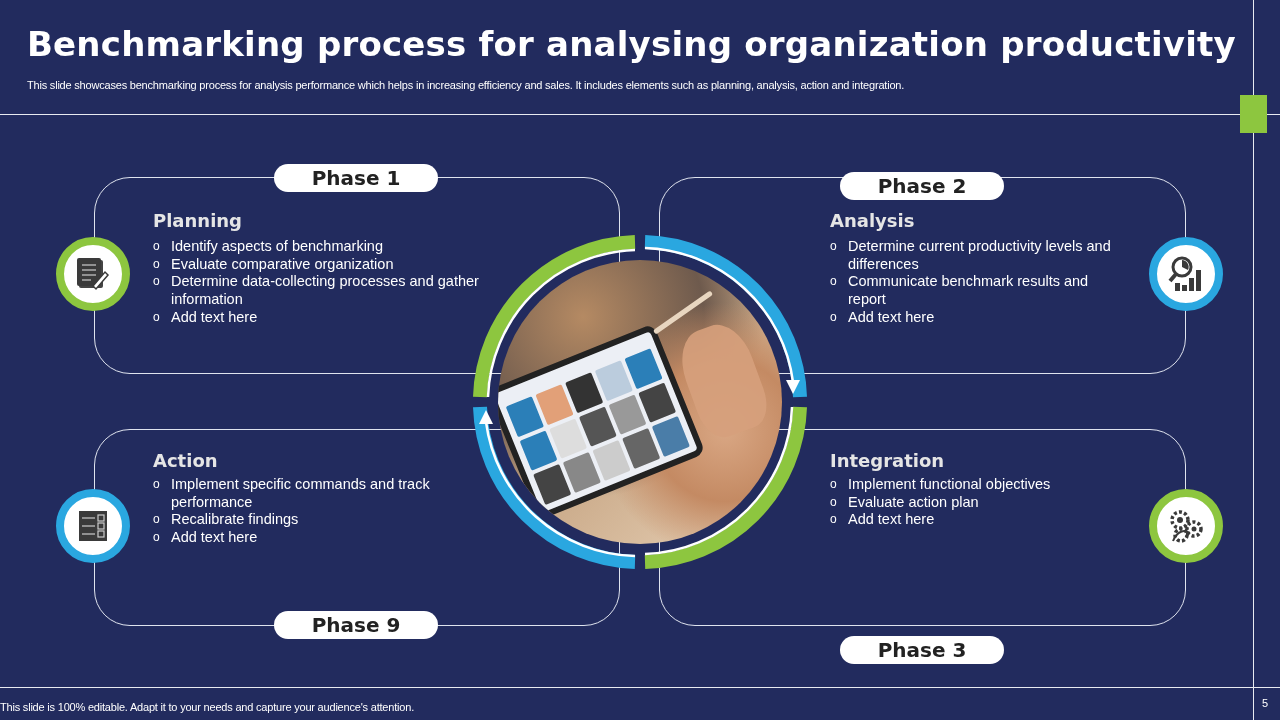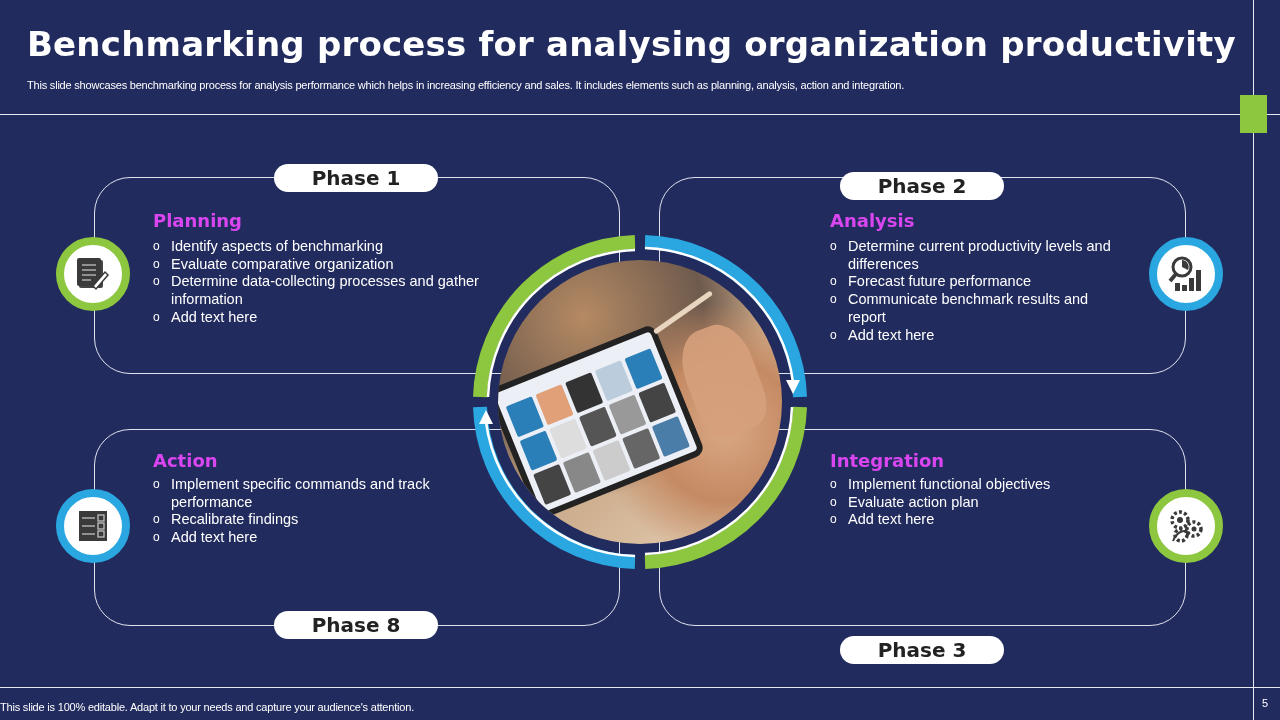--- a/index.html
+++ b/index.html
@@ -7,21 +7,21 @@
   .title { position:absolute; left:27px; top:24px; font-family:"DejaVu Sans", sans-serif; font-weight:bold; font-size:34px; letter-spacing:0.2px; color:#fff; white-space:nowrap; }
   .subtitle { position:absolute; left:27px; top:79px; font-size:11px; color:#fff; white-space:nowrap; letter-spacing:-0.2px; }
   .hline { position:absolute; height:1px; background:#e8eaf0; }
   .vline { position:absolute; width:1px; background:#e8eaf0; }
   .green-mark { position:absolute; left:1240px; top:95px; width:27px; height:38px; background:#8dc63f; }
   .footer-text { position:absolute; left:0; width:1280px; top:701px; text-align:left; font-size:11px; color:#fff; letter-spacing:-0.2px; }
   .page-num { position:absolute; left:1262px; top:697px; font-size:11px; color:#fff; }
 
   .card { position:absolute; border:1.5px solid #dfe3ee; border-radius:36px; }
   .pill { position:absolute; width:164px; height:28px; background:#fff; border-radius:14px; color:#222; font-family:"DejaVu Sans", sans-serif; font-weight:bold; font-size:20px; text-align:center; line-height:28px; }
-  .heading { position:absolute; font-family:"DejaVu Sans", sans-serif; font-weight:bold; font-size:18px; color:#d946ef; }
+  .heading { position:absolute; font-family:"DejaVu Sans", sans-serif; font-weight:bold; font-size:18px; color:#e5e5e5; }
   .bullets { position:absolute; margin:0; padding:0; list-style:none; font-size:14.5px; line-height:17.7px; color:#fff; }
   .bullets li { position:relative; padding-left:18px; }
   .bullets li::before { content:"o"; position:absolute; left:0; top:0; font-size:12px; }
   .icon-circle { position:absolute; width:58px; height:58px; border-radius:50%; background:#fff; border:8px solid #8dc63f; display:flex; align-items:center; justify-content:center; }
   .icon-circle.blue { border-color:#2aa7e0; }
 
   .center { position:absolute; left:470px; top:232px; width:340px; height:340px; }
   .photo { position:absolute; left:28px; top:28px; width:284px; height:284px; border-radius:50%; overflow:hidden;
     background: radial-gradient(circle at 80% 60%, #d9a784 0%, #c48a63 25%, transparent 45%),
                 radial-gradient(circle at 30% 20%, #b58a63 0%, #6e5a4d 40%, transparent 60%),
@@ -62,38 +62,37 @@
       </g>
     <path d="M18 30 L30 16 L33 19 L21 33 Z" fill="#fff" stroke="#3a3a3a" stroke-width="1.5"></path>
   </svg>
 </div>
 
 <div class="card" style="left:659px; top:177px; width:525px; height:195px;"></div>
 <div class="pill" style="left:840px; top:164px;margin-top:8px;">Phase 2</div>
 <div class="heading" style="left:830px; top:210px;">Analysis</div>
 <ul class="bullets" style="left:830px; top:238px; width:300px;">
   <li>Determine current productivity levels and differences</li>
-  <li>Forecast future performance</li>
   <li>Communicate benchmark results and report</li>
   <li>Add text here</li>
 </ul>
 <div class="icon-circle blue" style="left:1149px; top:237px;">
   <svg width="38" height="38" viewBox="0 0 38 38">
     <circle cx="15" cy="12" r="9" fill="none" stroke="#3a3a3a" stroke-width="3"></circle>
     <path d="M15 12 L15 5 A7 7 0 0 1 21 15 Z" fill="#3a3a3a"></path>
     <line x1="9" y1="19" x2="3" y2="26" stroke="#3a3a3a" stroke-width="4"></line>
     <rect x="8" y="28" width="5" height="8" fill="#3a3a3a"></rect>
     <rect x="15" y="30" width="5" height="6" fill="#3a3a3a"></rect>
     <rect x="22" y="23" width="5" height="13" fill="#3a3a3a"></rect>
     <rect x="29" y="15" width="5" height="21" fill="#3a3a3a"></rect>
   </svg>
 </div>
 
 <div class="card" style="left:94px; top:429px; width:524px; height:195px;"></div>
-<div class="pill" style="left:274px; top:611px;">Phase 8</div>
+<div class="pill" style="left:274px; top:611px;">Phase 9</div>
 <div class="heading" style="left:153px; top:450px;text-align:right;">Action</div>
 <ul class="bullets" style="left:153px; top:476px; width:300px;">
   <li>Implement specific commands and track performance</li>
   <li>Recalibrate findings</li>
   <li>Add text here</li>
 </ul>
 <div class="icon-circle blue" style="left:56px; top:489px;">
   <svg width="34" height="34" viewBox="0 0 34 34">
     <rect x="3" y="2" width="28" height="30" fill="#3a3a3a"></rect>
     <g stroke="#ccc" stroke-width="1.2">

